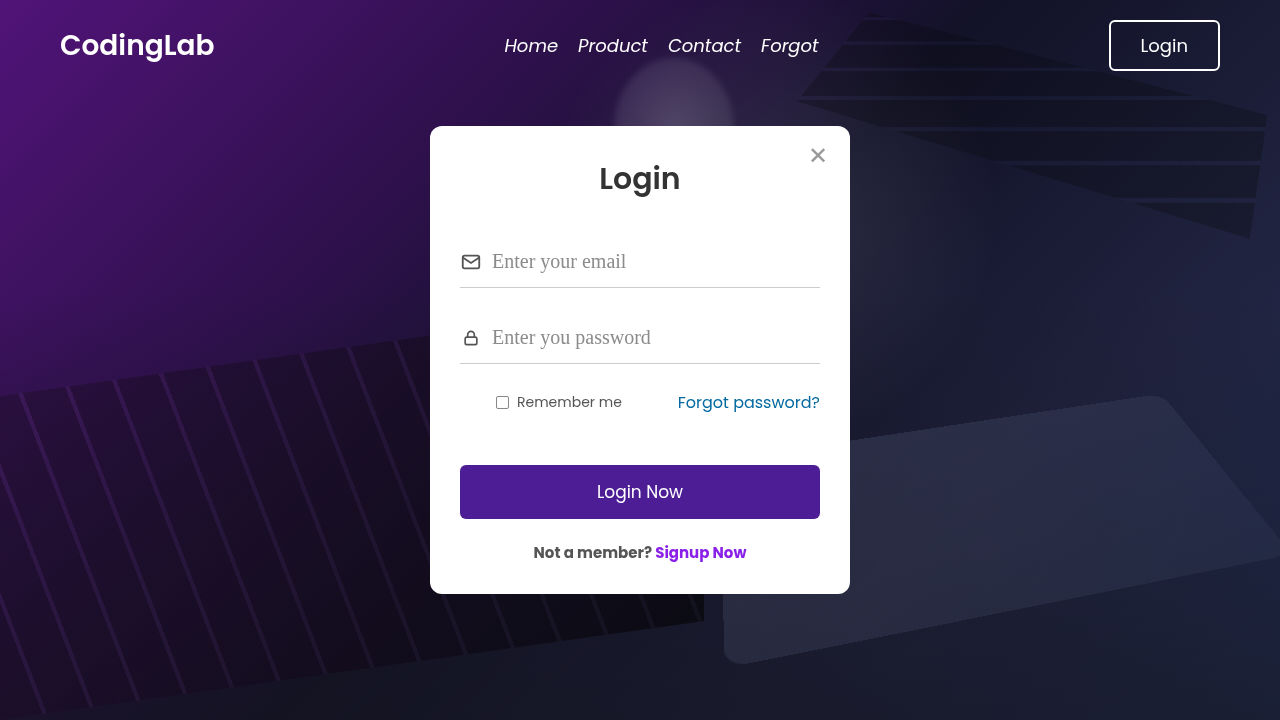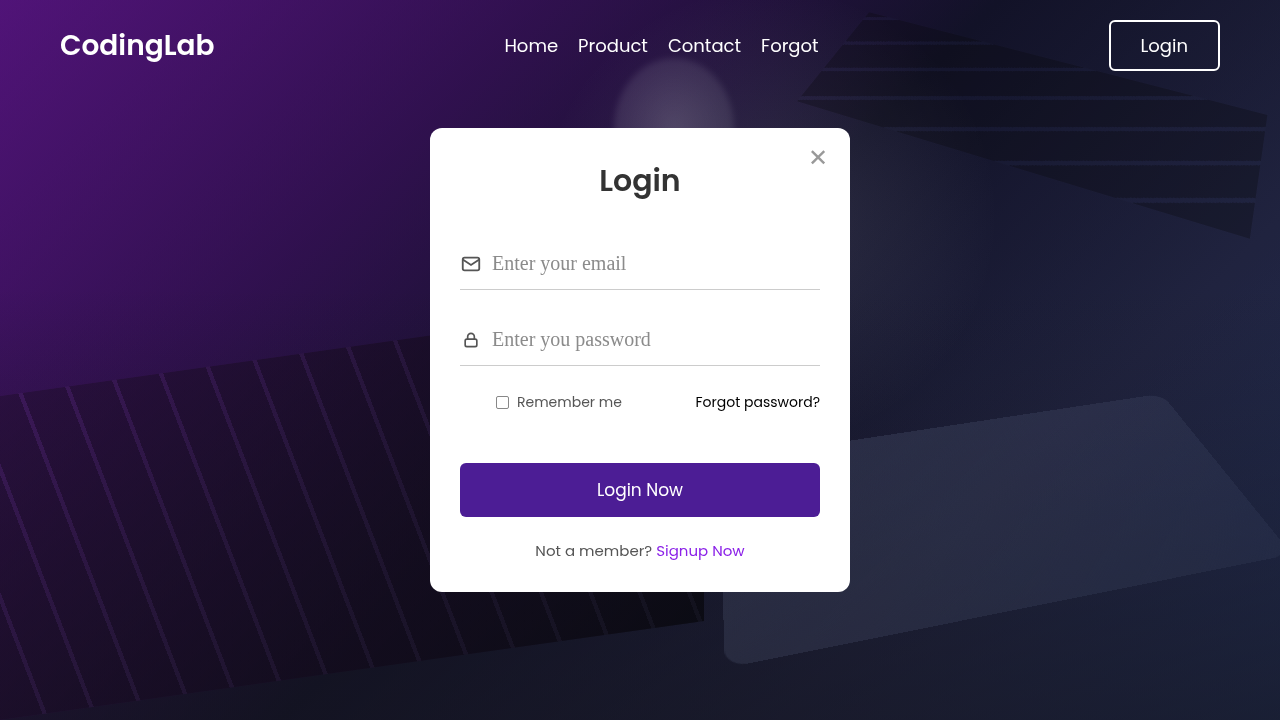--- a/index.html
+++ b/index.html
@@ -88,20 +88,21 @@
     }
     .logo {
       color: #fff;
       font-size: 28px;
       font-weight: 600;
     }
     .nav {
       display: flex;
       gap: 20px;
       list-style: none;
+      font-style: italic;
     }
     .nav-item {
       color: #fff;
       font-size: 18px;
       cursor: pointer;
     }
     .login-btn {
       color: #fff;
       background: transparent;
       border: 2px solid #fff;
@@ -182,41 +183,42 @@
       cursor: pointer;
     }
     .checkbox {
       width: 13px;
       height: 13px;
       border: 1px solid #888;
       border-radius: 2px;
       cursor: pointer;
     }
     .forgot-link {
-      color: #000000;
-      cursor: pointer;
-      font-size: 14px;
+      color: #0369a1;
+      cursor: pointer;
+      font-size: 16px;
     }
     .submit-btn {
       width: 100%;
       margin-top: 50px;
       background: #4c1d95;
       color: #fff;
       border: none;
       padding: 14px;
       border-radius: 6px;
       font-size: 17px;
       cursor: pointer;
       font-family: inherit;
     }
     .signup-text {
       text-align: center;
       margin-top: 22px;
       font-size: 15px;
       color: #555;
+      font-weight: bold;
     }
     .signup-link {
       color: #8b21e8;
       cursor: pointer;
     }
   </style>
 </head>
 <body>
 
 <div class="background">

